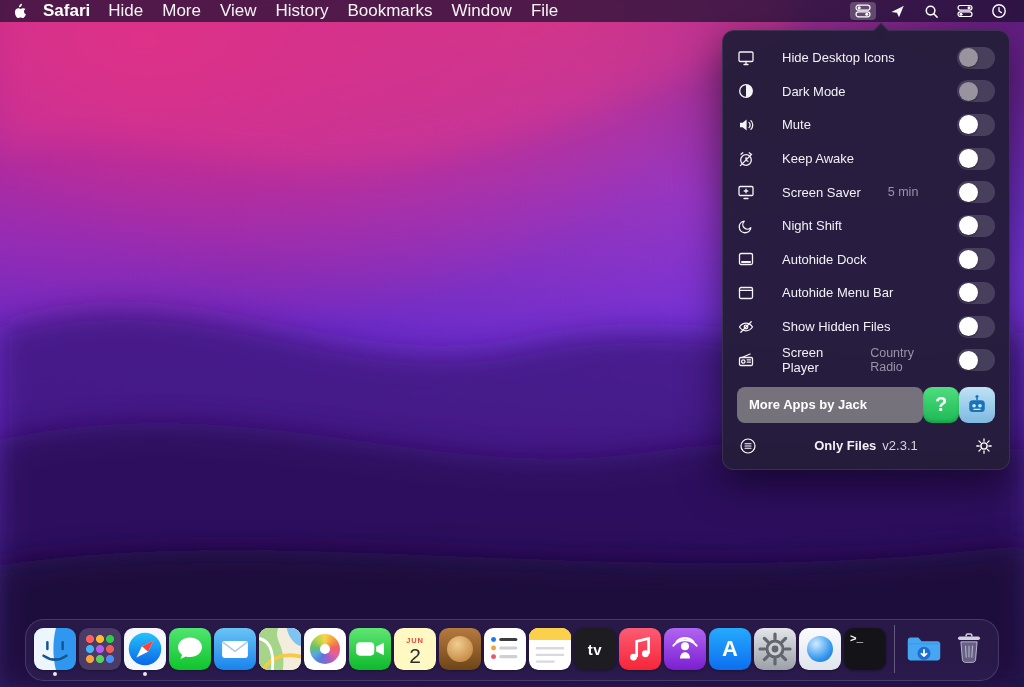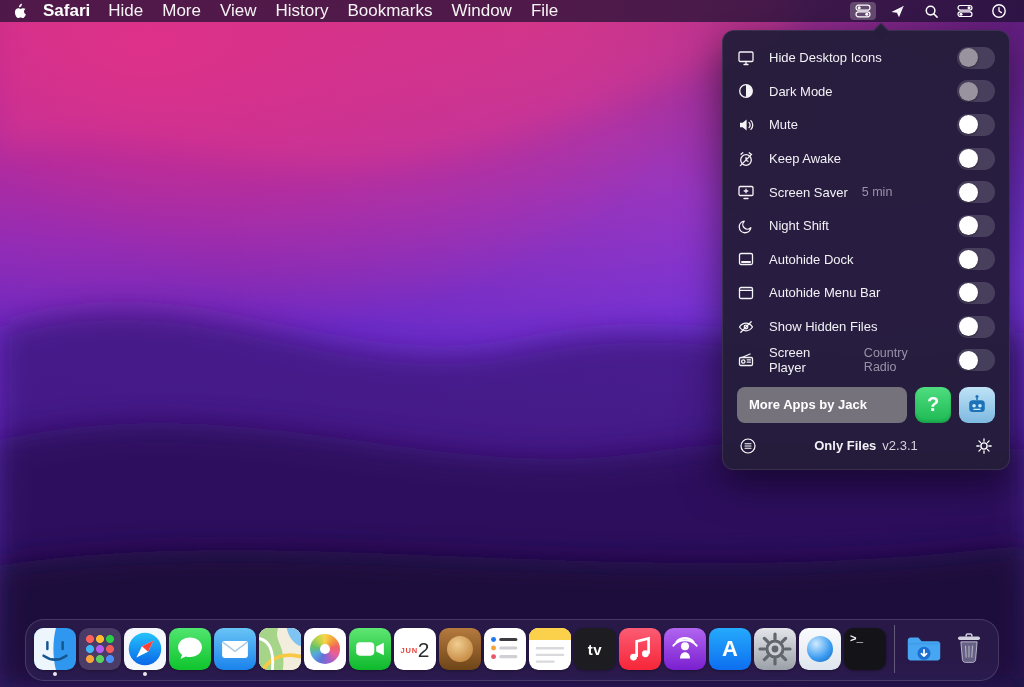--- a/index.html
+++ b/index.html
@@ -31,33 +31,33 @@
   .status-btn.active { background:rgba(255,255,255,.22); }
 
   
   .panel { position:absolute; top:30px; right:14px; width:288px; z-index:25;
     background:rgba(37,29,59,.97); border:1px solid rgba(255,255,255,.09);
     border-radius:12px; padding:10px 14px 6px;
     box-shadow:0 12px 40px rgba(0,0,0,.55); color:#f2f1f6; }
   .panel .arrow { position:absolute; top:-6px; left:152px; width:12px; height:12px;
     background:rgba(37,29,59,.97); transform:rotate(45deg);
     border-left:1px solid rgba(255,255,255,.09); border-top:1px solid rgba(255,255,255,.09); }
-  .sw-row { display:flex; align-items:center; height:33.6px; gap:14px; }
+  .sw-row { display:flex; align-items:center; height:33.6px; gap:27px; }
   .ric { width:18px; height:18px; flex:0 0 18px; display:flex; align-items:center; opacity:.95; }
   .ric svg { width:18px; height:18px; stroke:#fff; stroke-width:1.3; fill:none; stroke-linecap:round; stroke-linejoin:round; }
   .sw-label { font-size:13px; }
   .sw-detail { font-size:12.5px; color:#9a92a8; }
   .sw-detail:empty { display:none; }
   .toggle { margin-left:auto; width:38px; height:22px; border-radius:11px;
     background:rgba(120,116,138,.4); position:relative; flex:0 0 38px; cursor:pointer; }
   .toggle .knob { position:absolute; top:1.5px; left:1.5px; width:19px; height:19px;
     border-radius:50%; background:#fff; box-shadow:0 1px 2px rgba(0,0,0,.4); }
   .toggle.dim .knob { background:#98939f; }
 
-  .more-row { display:flex; align-items:center; gap:8px; margin:10px 0 8px; }
+  .more-row { display:flex; align-items:center; margin:10px 0 8px; }
   .more-btn { flex:1; height:36px; border-radius:8px; background:#75727c;
     display:flex; align-items:center; padding:0 12px;
     font-size:13px; font-weight:bold; color:#fff; cursor:pointer; }
   .q-btn { width:36px; height:36px; border-radius:9px; flex:0 0 36px;
     background:linear-gradient(180deg,#4fdd7f,#1db954); color:#fff;
     font-size:20px; font-weight:bold; display:flex; align-items:center; justify-content:center;
     box-shadow:inset 0 -2px 3px rgba(0,0,0,.15); cursor:pointer; }
   .robot-btn { width:36px; height:36px; border-radius:9px; flex:0 0 36px;
     background:linear-gradient(180deg,#bfe2f6,#7db9e0); display:flex; align-items:center; justify-content:center; cursor:pointer; }
 
@@ -93,21 +93,21 @@
       radial-gradient(circle at 21px 31px,#58d05c 3.6px,transparent 4.4px),
       radial-gradient(circle at 31px 31px,#4a8df5 3.6px,transparent 4.4px); }
   .di.messages { background:linear-gradient(180deg,#50e56f,#0fc42c); }
   .di.mail { background:linear-gradient(180deg,#69c4f5,#1a83ec); }
   .di.maps { background:#e9f2d8; }
   .di.photos { background:#fff; }
   .di.photos::before { content:''; position:absolute; inset:6px; border-radius:50%;
     background:conic-gradient(#f8d449,#f5a03b,#ef6262,#e45f9e,#a05fc9,#5f74d8,#54a8e0,#67c06b,#b7d44a,#f8d449); }
   .di.photos::after { content:''; position:absolute; inset:16px; border-radius:50%; background:#fff; }
   .di.facetime { background:linear-gradient(180deg,#5fe673,#0db92b); }
-  .di.calendar { background:#ffffff; display:flex; flex-direction:row; align-items:center; justify-content:center; }
+  .di.calendar { background:#fef9c3; display:flex; flex-direction:column; align-items:center; justify-content:center; }
   .cal-month { font-size:7.5px; font-weight:bold; color:#e8473f; letter-spacing:.8px; margin-top:3px; }
   .cal-day { font-size:21px; color:#2c2c2e; line-height:1; font-weight:300; }
   .di.contacts { background:linear-gradient(180deg,#b57a3e,#6e4518); }
   .di.contacts::before { content:''; position:absolute; inset:8px; border-radius:50%;
     background:radial-gradient(circle at 40% 32%,#f0cd90,#c98f4a 72%); }
   .di.reminders, .di.notes { background:#fff; }
   .di.notes::before { content:''; position:absolute; top:0; left:0; right:0; height:12px; background:#fbd14b; }
   .di.tv { background:#1d1d21; display:flex; align-items:center; justify-content:center; }
   .tv-label { color:#fff; font-size:15px; font-weight:bold; letter-spacing:.5px; }
   .di.music { background:linear-gradient(180deg,#fb5c74,#f72538); }

